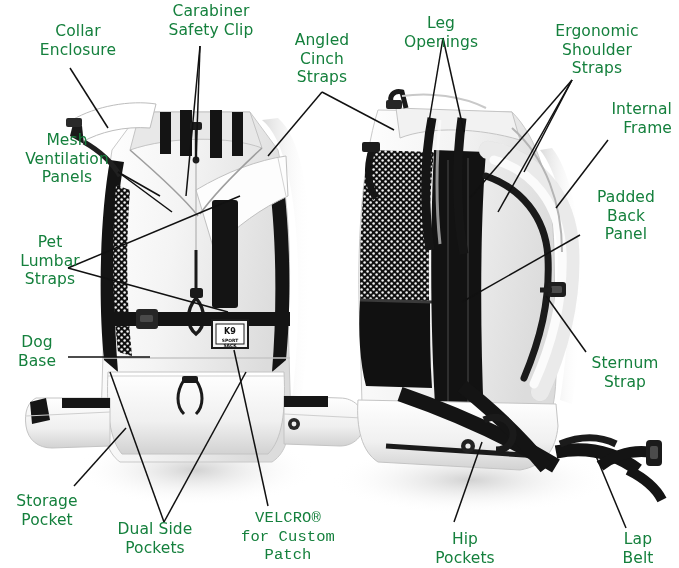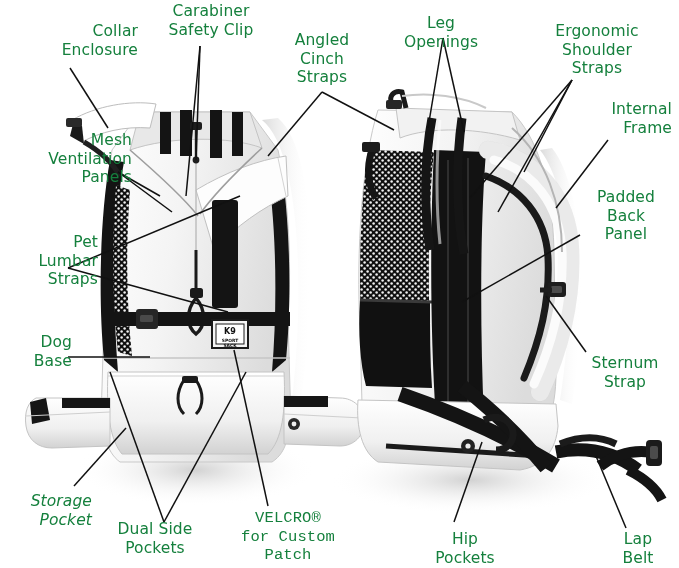--- a/index.html
+++ b/index.html
@@ -14,21 +14,21 @@
   .label{
     position:absolute;
     color:#15803d;
     font-size:15.5px;
     line-height:18.5px;
     letter-spacing:.1px;
     white-space:pre;
     font-weight:400;
   }
   .label.ctr{text-align:center;}
-  .label.lft{text-align:right;}
+  .label.lft{text-align:center;}
   
   #lines,#art{position:absolute;left:0;top:0;width:679px;height:568px;}
   #lines{pointer-events:none;}
 </style>
 </head>
 <body>
 
 <div id="stage">
 
   <svg id="art" viewBox="0 0 679 568" xmlns="http://www.w3.org/2000/svg">
@@ -271,21 +271,21 @@
   <div class="label lft" style="left:2px;top:233px;width:96px;">Pet
 Lumbar
 Straps</div>
 
   <div class="label lft" style="left:2px;top:333px;width:70px;">Dog
 Base</div>
 
   <div class="label ctr" style="left:576px;top:354px;width:98px;">Sternum
 Strap</div>
 
-  <div class="label lft" style="left:2px;top:492px;width:90px;font-style:italic;">Storage
+  <div class="label lft" style="left:2px;top:492px;width:90px;">Storage
 Pocket</div>
 
   <div class="label ctr" style="left:95px;top:520px;width:120px;">Dual Side
 Pockets</div>
 
   <div class="label ctr" style="left:228px;top:509px;width:120px;font-family:Liberation Mono, monospace;">VELCRO®
 for Custom
 Patch</div>
 
   <div class="label ctr" style="left:419px;top:530px;width:92px;">Hip

